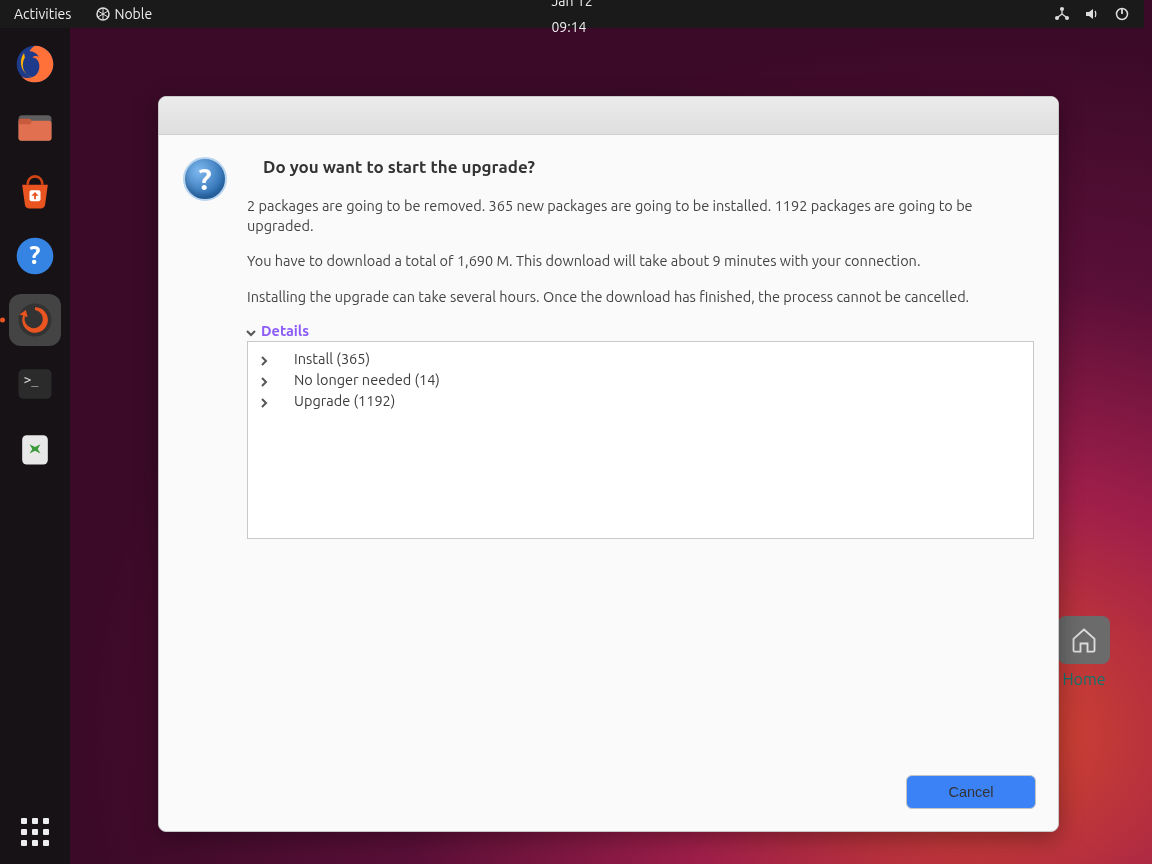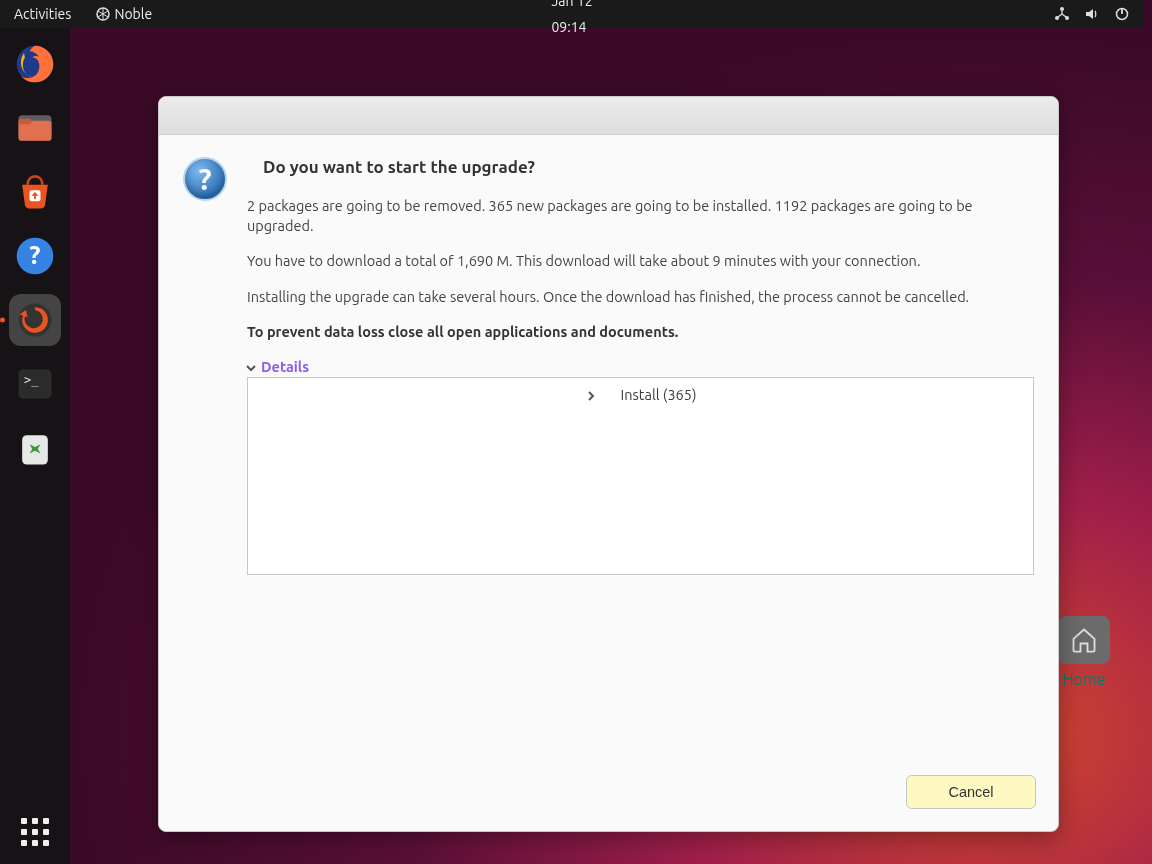--- a/index.html
+++ b/index.html
@@ -73,28 +73,28 @@
     box-shadow: inset 0 -4px 6px rgba(0,0,0,0.2);
   }
   .dialog .content { flex:1; font-size:14.5px; }
   .dialog h2 { font-size:17px; font-weight:700; margin-bottom:20px; color:#333;margin-left:16px;}
   .dialog p { margin-bottom:16px; line-height:1.35; color:#444;}
   .dialog p.bold { font-weight:700; color:#333;}
   .details-row { display:flex; align-items:center; gap:4px; cursor:pointer; color:#8b5cf6; margin:4px 0 2px -2px;font-weight:bold;}
   .tree {
     border:1px solid #c8c8c8; background:#fff; height:198px; padding:6px 8px; font-size:14.5px;
   }
-  .tree .row { display:flex; align-items:center; gap:24px; padding:2px 2px;justify-content:center;}
+  .tree .row { display:flex; align-items:center; gap:24px; padding:2px 2px;}
   .chev { width:12px; height:12px; flex:none;}
   .chev svg { width:12px; height:12px; stroke:#555; fill:none; stroke-width:2;}
   .dialog .footer {
     padding:14px 22px 22px; display:flex; justify-content:flex-end; gap:10px;
   }
   .btn {
-    min-width:130px; padding:8px 20px; background:#fef9c3; border:1px solid #c4c4c4;
+    min-width:130px; padding:8px 20px; background:#3b82f6; border:1px solid #c4c4c4;
     border-radius:6px; font-size:14.5px; color:#333; cursor:pointer;
   }
 </style>
 </head>
 <body>
 
 <div class="topbar">
   <div class="left">
     <span>Activities</span>
     <span class="app">
@@ -208,33 +208,44 @@
   <div class="titlebar"></div>
   <div class="body">
     <div class="icon-col">
       <div class="qmark">?</div>
     </div>
     <div class="content">
       <h2>Do you want to start the upgrade?</h2>
       <p>2 packages are going to be removed. 365 new packages are going to be installed. 1192 packages are going to be upgraded.</p>
       <p>You have to download a total of 1,690 M. This download will take about 9 minutes with your connection.</p>
       <p>Installing the upgrade can take several hours. Once the download has finished, the process cannot be cancelled.</p>
-      <p class="bold">To prevent data loss close all open applications and documents.</p>
       <div class="details-row">
         <span class="chev"><svg viewBox="0 0 12 12">
               <path d="M2 4l4 4 4-4"></path>
             </svg></span>
         <span>Details</span>
       </div>
       <div class="tree">
         <div class="row">
           <span class="chev"><svg viewBox="0 0 12 12">
                 <path d="M4 2l4 4-4 4"></path>
               </svg></span>
           <span>Install (365)</span>
         </div>
+        <div class="row">
+          <span class="chev"><svg viewBox="0 0 12 12">
+                <path d="M4 2l4 4-4 4"></path>
+              </svg></span>
+          <span>No longer needed (14)</span>
+        </div>
+        <div class="row">
+          <span class="chev"><svg viewBox="0 0 12 12">
+                <path d="M4 2l4 4-4 4"></path>
+              </svg></span>
+          <span>Upgrade (1192)</span>
+        </div>
       </div>
     </div>
   </div>
   <div class="footer">
     <button class="btn">Cancel</button>
   </div>
 </div>
 
 </body></html>

